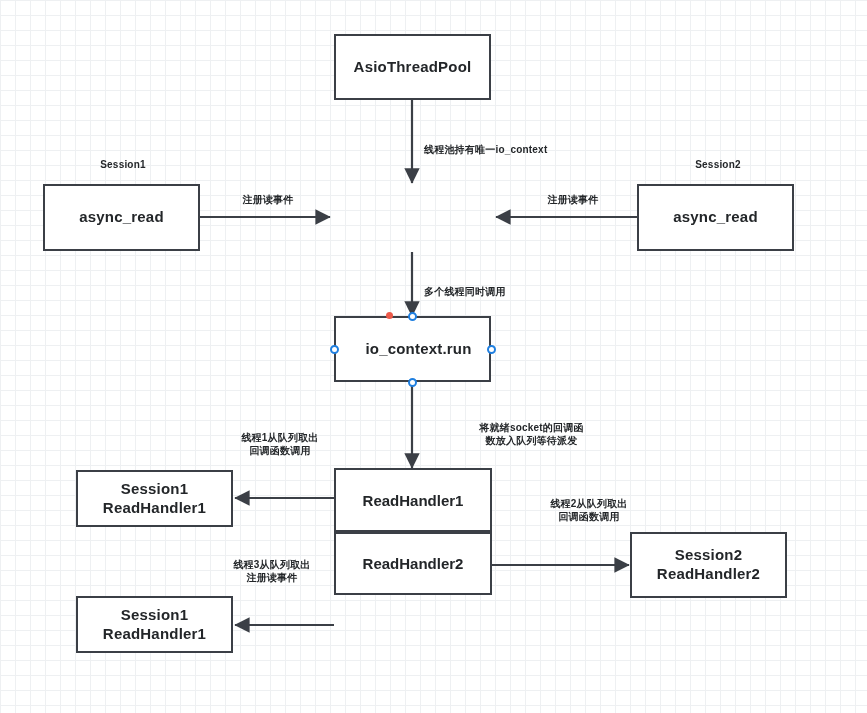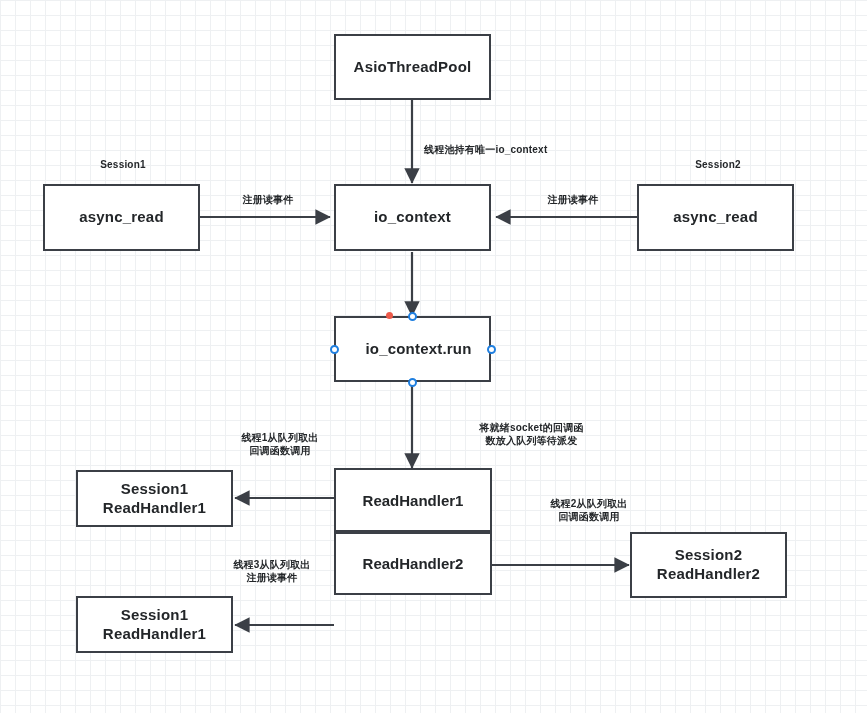--- a/index.html
+++ b/index.html
@@ -118,23 +118,20 @@
 
     <line x1="492" y1="565" x2="629" y2="565" stroke="#3b3f46" stroke-width="2.2" marker-end="url(#arrow)"></line>
 
     <line x1="334" y1="625" x2="235" y2="625" stroke="#3b3f46" stroke-width="2.2" marker-end="url(#arrow)"></line>
   </svg>
 
   <div class="node" style="left:334px; top:34px; width:157px; height:66px;">
     <span>AsioThreadPool</span>
   </div>
 
-  <div class="node" style="left:334px; top:184px; width:157px; height:67px;">
-    <span>io_context</span>
-  </div>
 
   <div class="node selected" style="left:334px; top:316px; width:157px; height:66px;">
     <span>io_context.run</span>
   </div>
 
   <div class="handle-red" style="left:386px; top:312px;"></div>
   <div class="handle" style="left:408px; top:312px;"></div>
   <div class="handle" style="left:330px; top:345px;"></div>
   <div class="handle" style="left:487px; top:345px;"></div>
   <div class="handle" style="left:408px; top:378px;"></div>
@@ -182,20 +179,23 @@
   </div>
 
   <div class="caption" style="left:208px; top:180px; width:120px;">
     <span>注册读事件</span>
   </div>
 
   <div class="caption" style="left:513px; top:180px; width:120px;">
     <span>注册读事件</span>
   </div>
 
+  <div class="caption" style="left:424px; top:272px; width:230px; text-align:left;">
+    <span>多个线程同时调用</span>
+  </div>
 
   <div class="caption" style="left:424px; top:408px; width:215px; text-align:center;">
     <span>将就绪socket的回调函
 数放入队列等待派发</span>
   </div>
 
   <div class="caption" style="left:190px; top:418px; width:180px; text-align:center;">
     <span>线程1从队列取出
 回调函数调用</span>
   </div>

